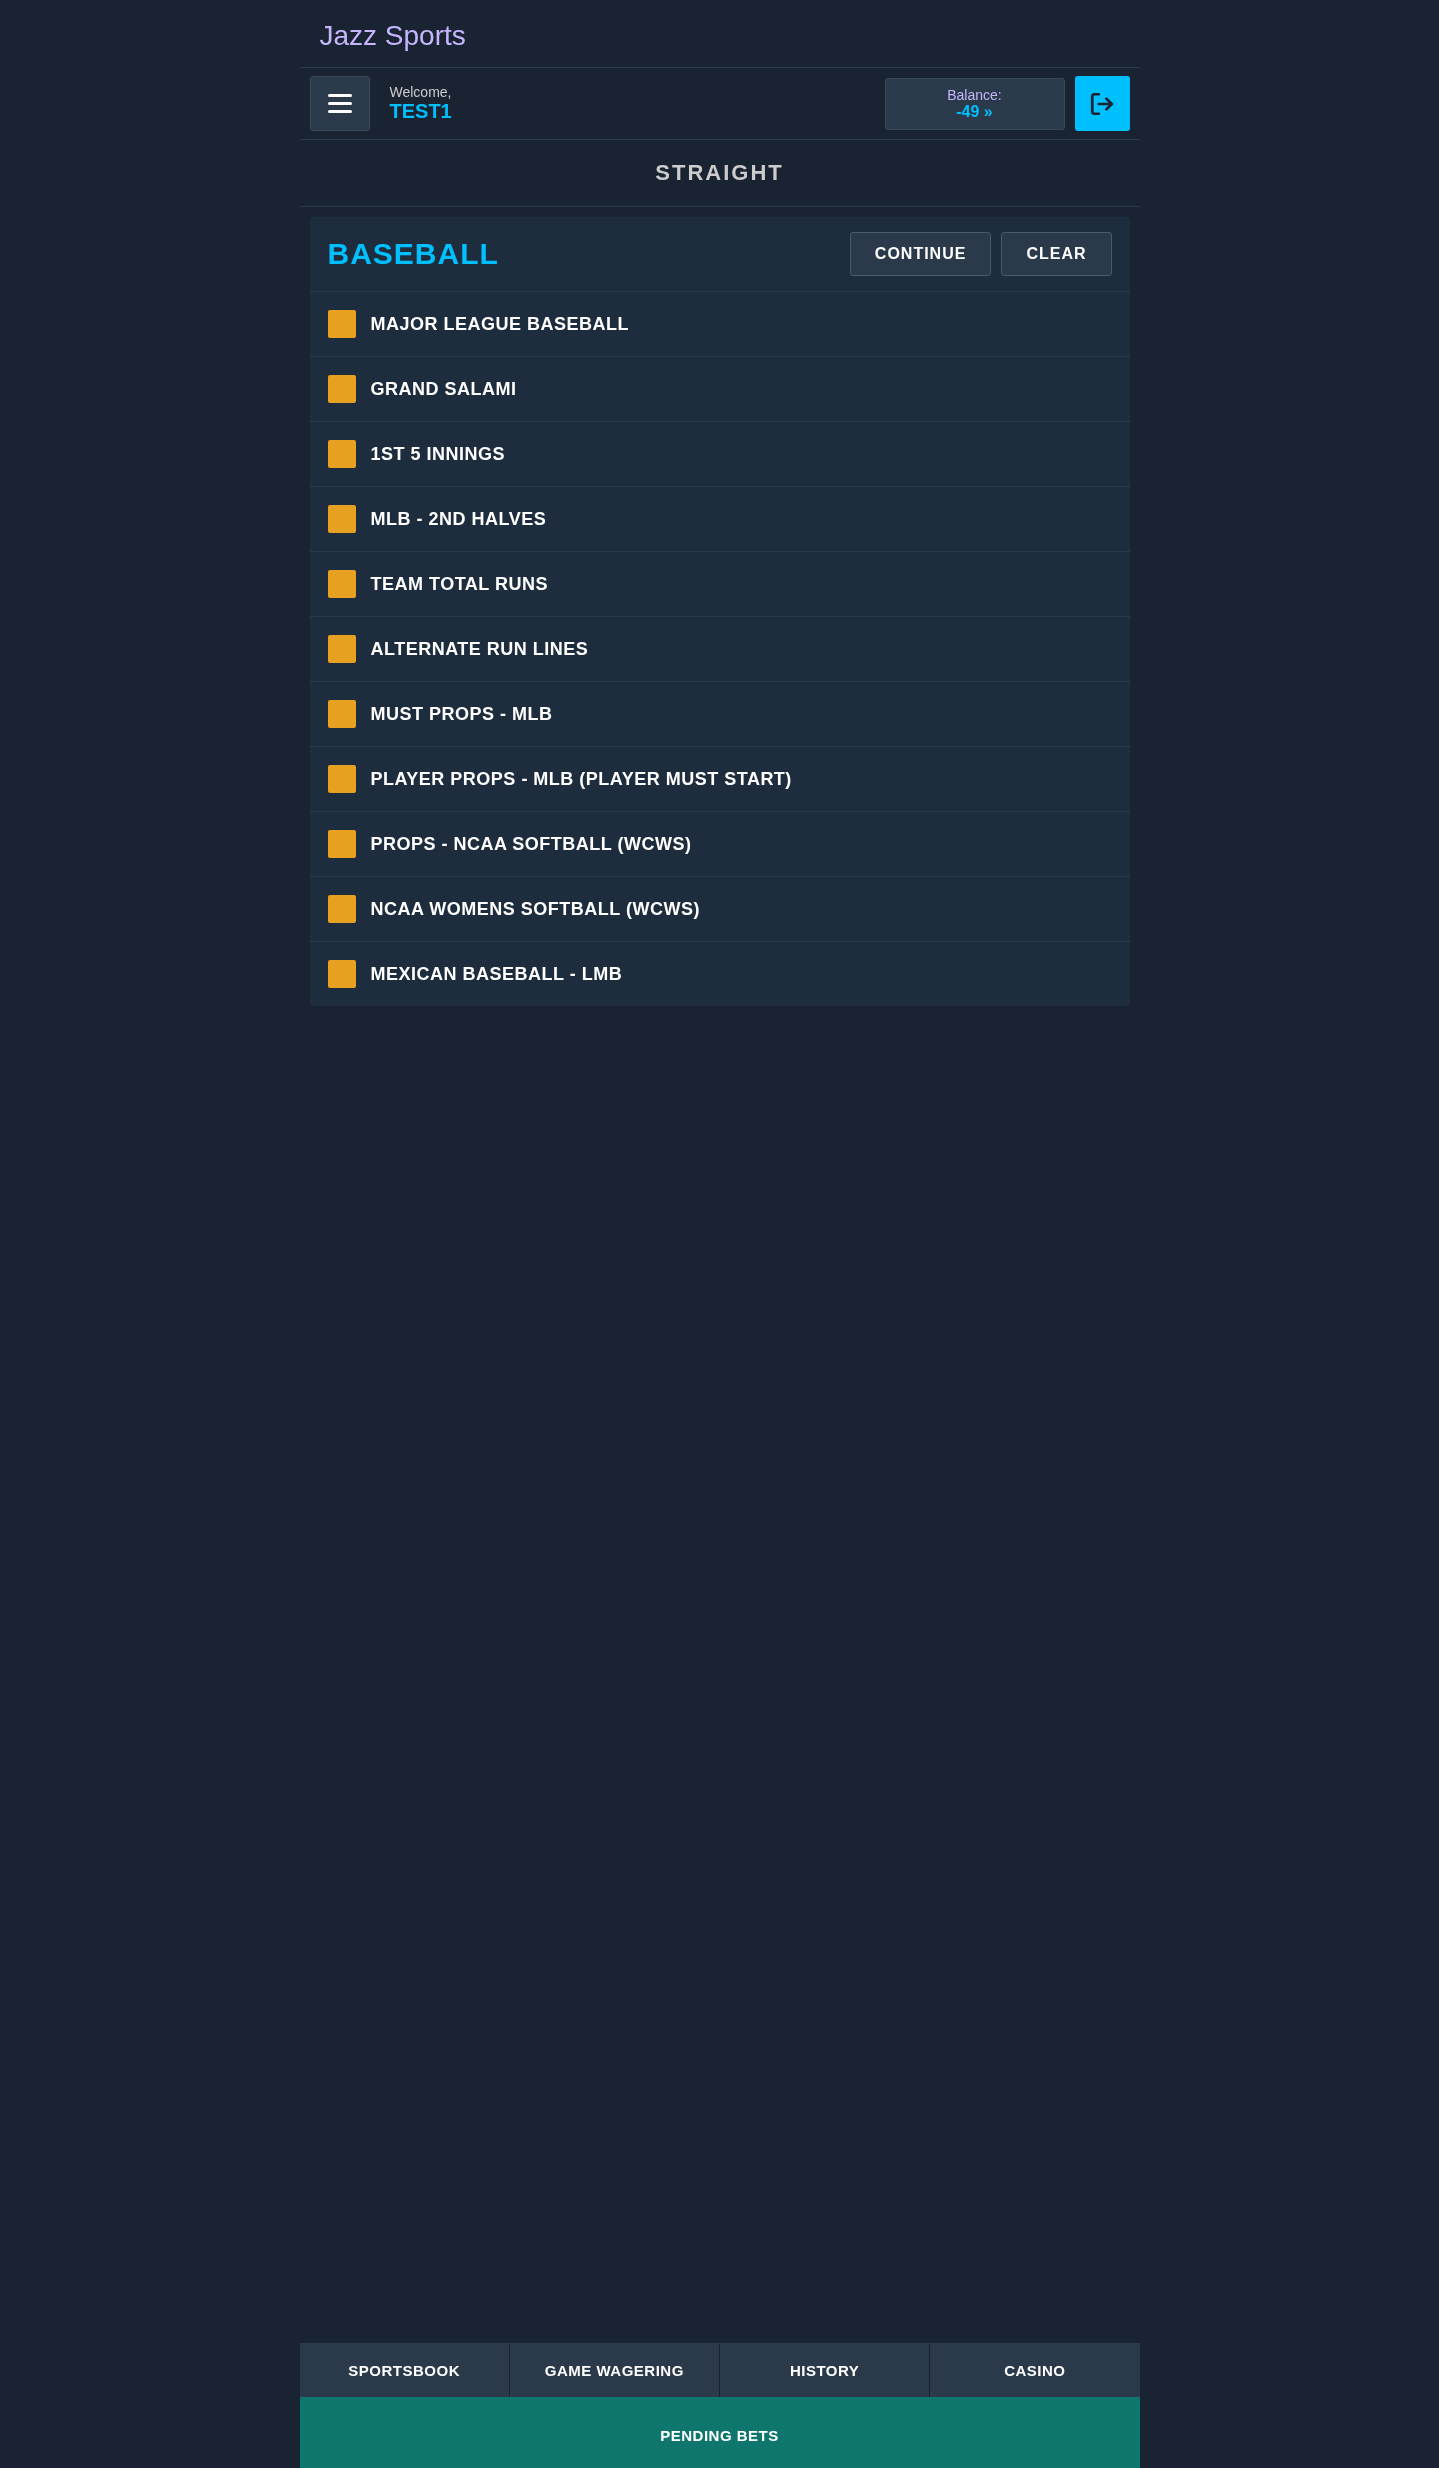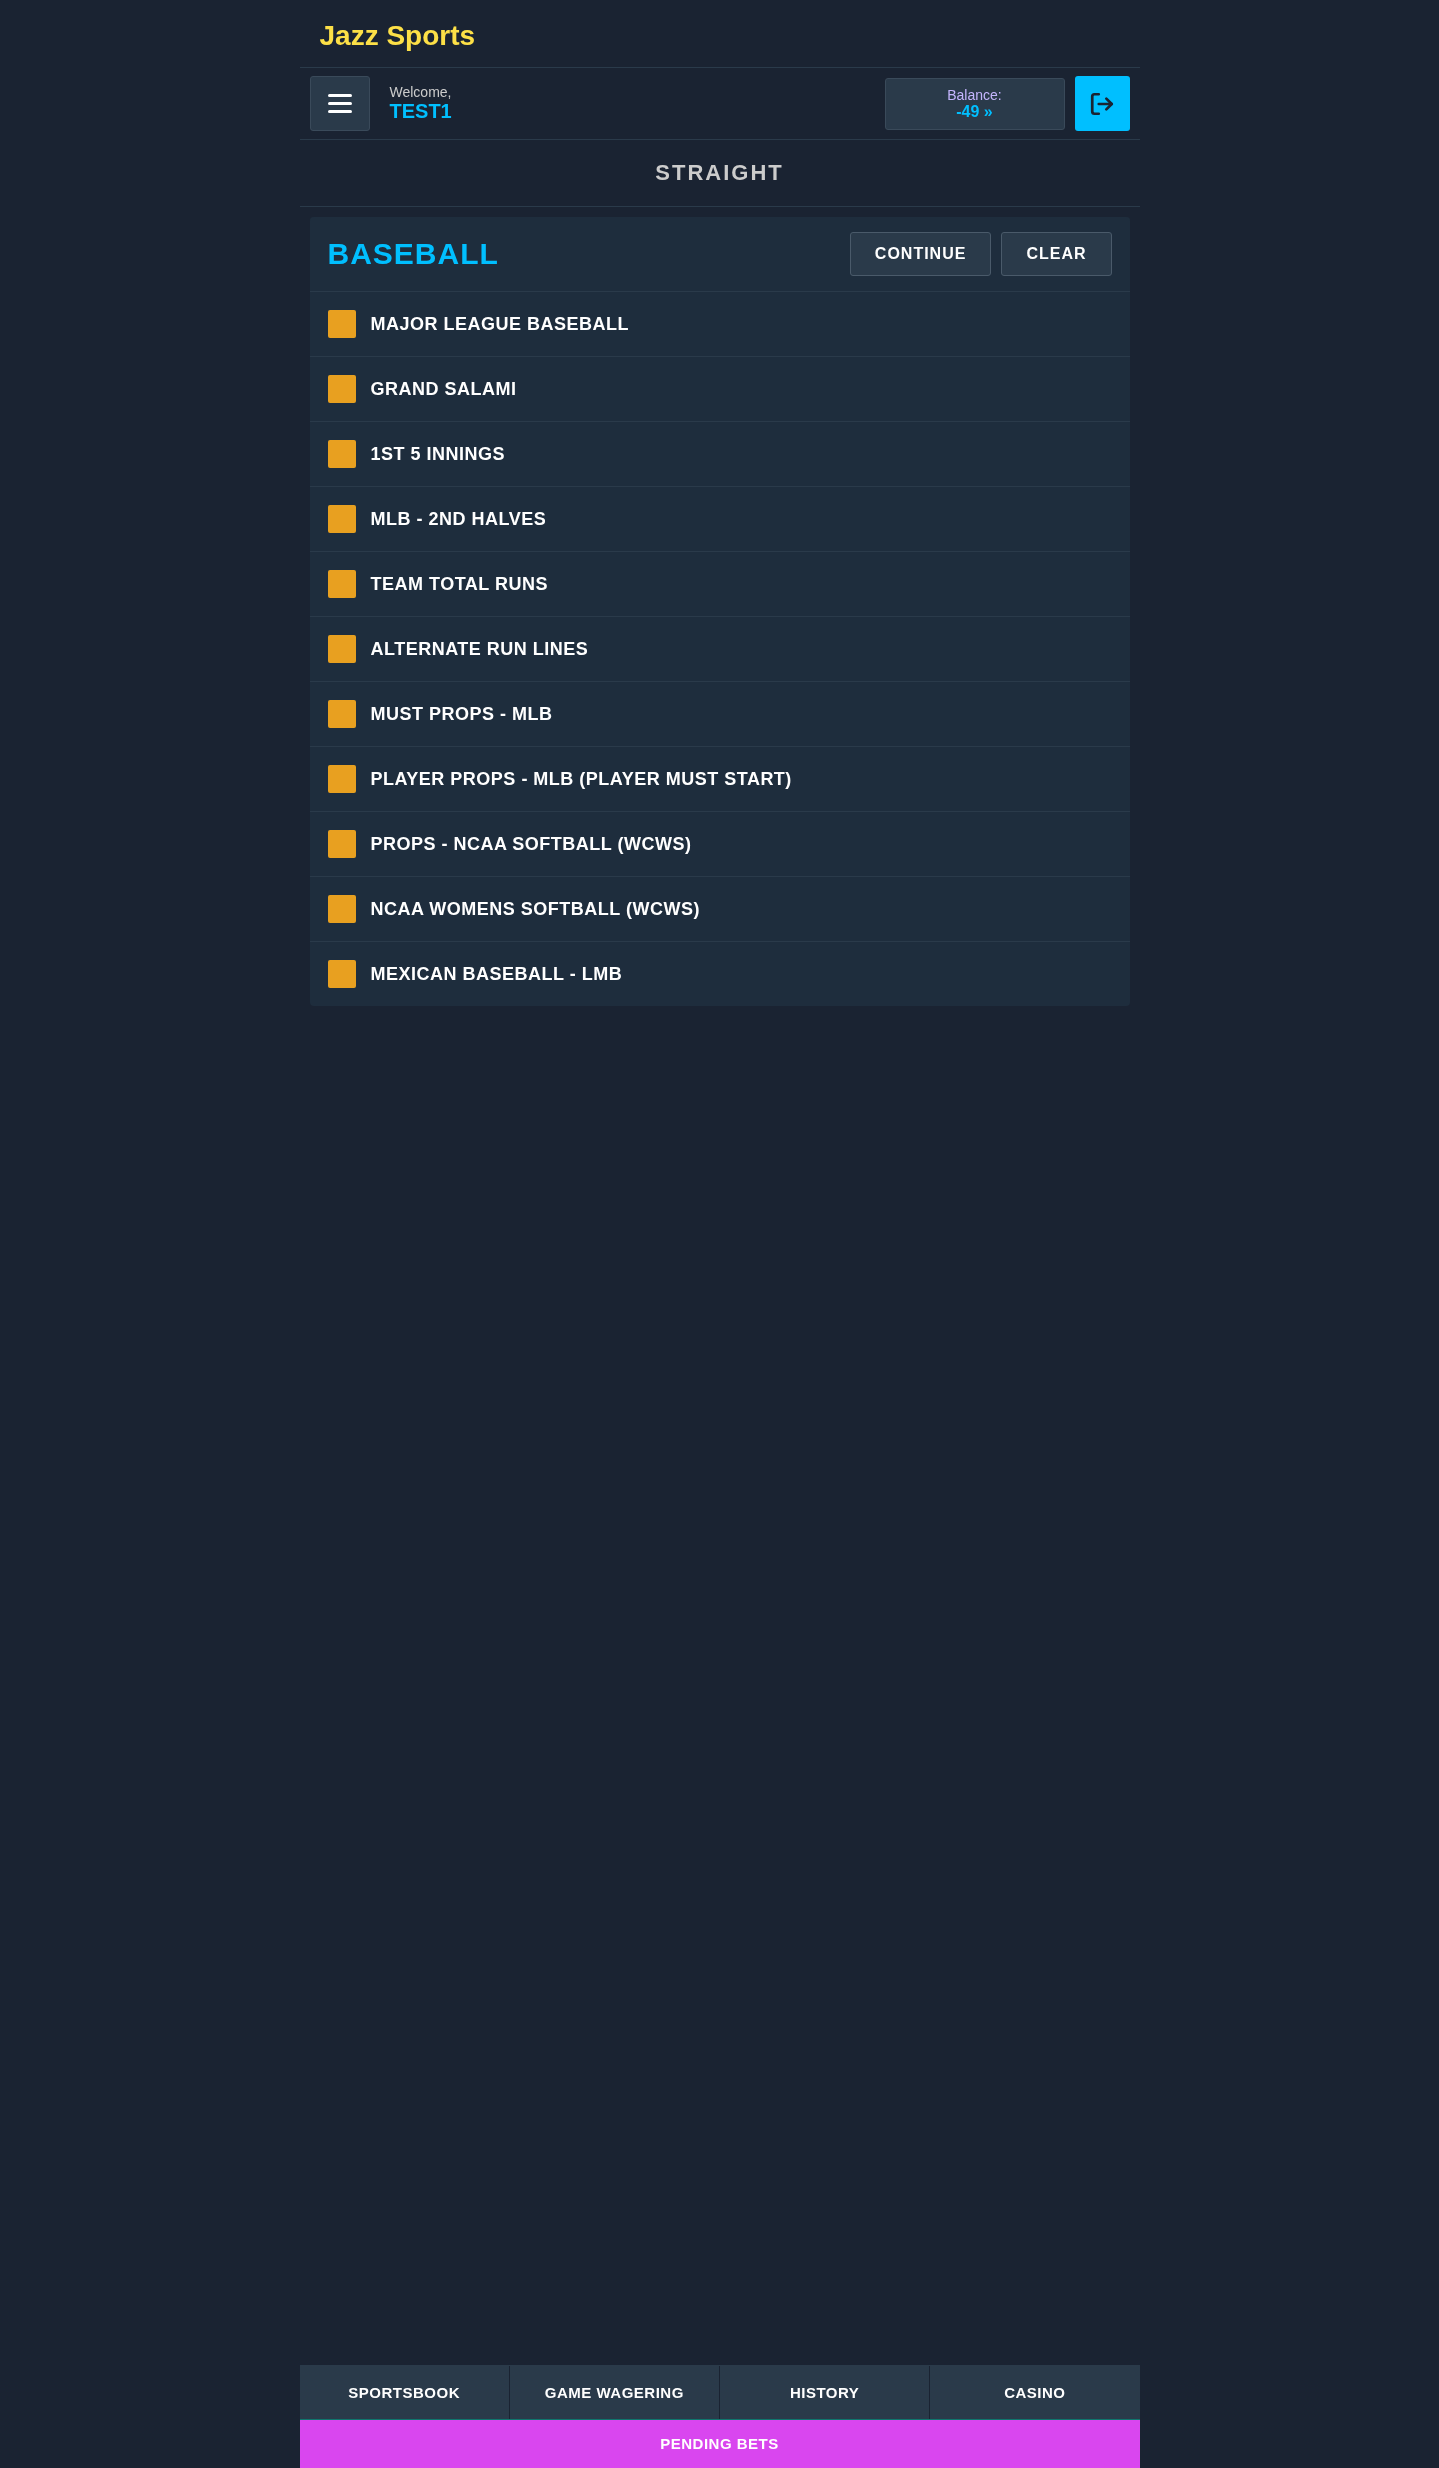--- a/index.html
+++ b/index.html
@@ -20,22 +20,22 @@
 
     
     .logo-bar {
       background-color: #1a2332;
       padding: 20px 20px 15px 20px;
       border-bottom: 1px solid #2a3a4a;
     }
 
     .logo-text {
       font-size: 28px;
-      font-weight: bold;
-      color: #fde047;
+      font-weight: normal;
+      color: #c4b5fd;
     }
 
     
     .nav-bar {
       background-color: #1a2332;
       display: flex;
       align-items: center;
       padding: 8px 10px;
       gap: 10px;
       border-bottom: 1px solid #2a3a4a;
@@ -242,24 +242,24 @@
       cursor: pointer;
       text-align: center;
       letter-spacing: 0.5px;
     }
 
     .nav-btn:last-child {
       border-right: none;
     }
 
     .pending-bets-bar {
-      background-color: #d946ef;
-      border-top: 1px solid #0f766e;
+      background-color: #0f766e;
+      border-top: 7px solid #0f766e;
       text-align: center;
-      padding: 15px;
+      padding: 23px;
     }
 
     .pending-bets-btn {
       background: none;
       border: none;
       color: #ffffff;
       font-size: 15px;
       font-weight: bold;
       cursor: pointer;
       letter-spacing: 0.5px;

